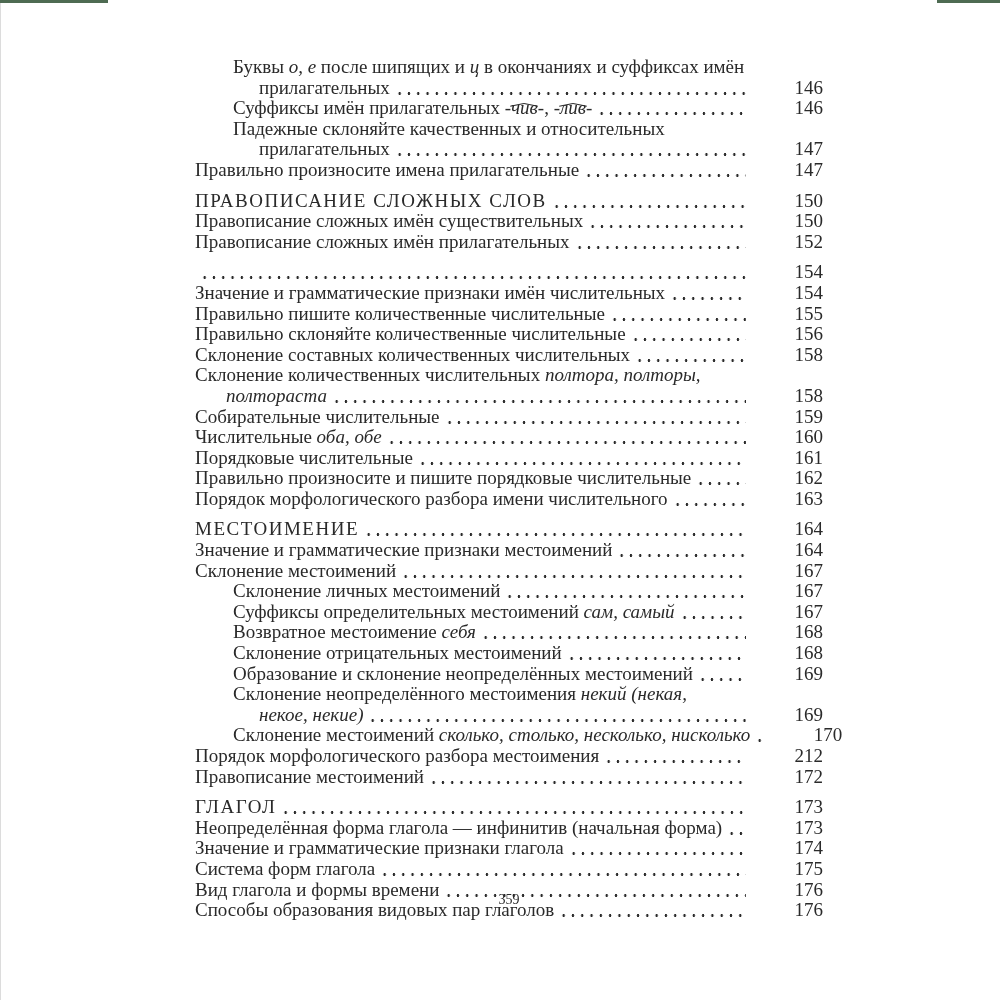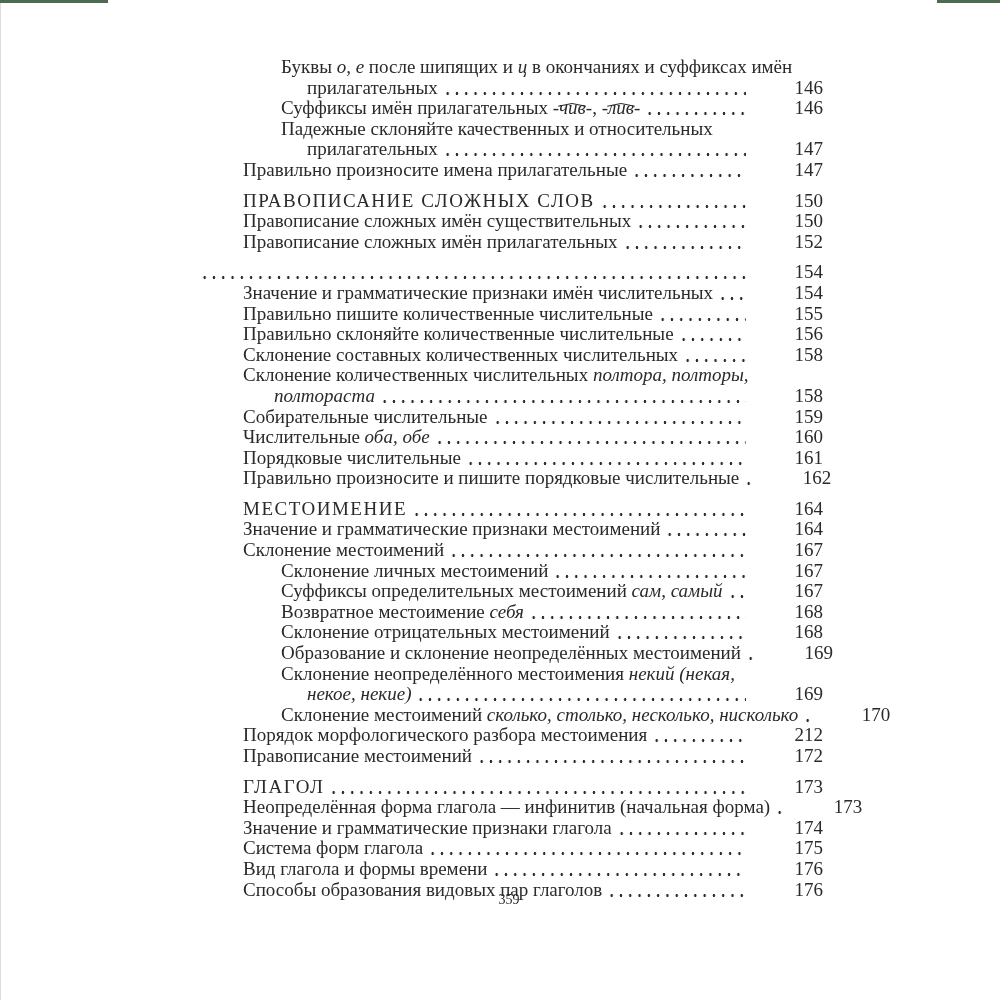--- a/index.html
+++ b/index.html
@@ -16,21 +16,21 @@
 
   .toc{position:absolute;left:195px;top:57px;width:628px;}
   .group + .group{margin-top:10px;}
   .row{
     display:flex;align-items:baseline;
     height:20.6px;line-height:20.6px;white-space:pre;
   }
   .row.lvl1 .txt-wrap{padding-left:38px;}
   .row.cont.lvl0 .txt-wrap{padding-left:31px;text-align:center;}
   .row.cont.lvl1 .txt-wrap{padding-left:64px;}
-  .txt-wrap{flex:0 1 auto;margin-left:48px;}
+  .txt-wrap{flex:0 1 auto;}
   .row.heading .txt-wrap{letter-spacing:1.5px;}
   .it{font-style:italic;}
   .hat{display:inline-block;position:relative;font-style:italic;}
   .hat::before,.hat::after{
     content:"";position:absolute;top:5px;height:1.35px;background:currentColor;
   }
   .hat::before{left:14%;right:50%;transform-origin:100% 50%;transform:rotate(-11deg);}
   .hat::after{left:50%;right:14%;transform-origin:0 50%;transform:rotate(11deg);}
   .leader{
     flex:1 1 auto;align-self:stretch;min-width:10px;
@@ -71,20 +71,21 @@
       <div class="row lvl0"><span class="txt-wrap"><span>Значение и грамматические признаки имён числительных</span></span><span class="leader"></span><span class="pg">154</span></div>
       <div class="row lvl0"><span class="txt-wrap"><span>Правильно пишите количественные числительные</span></span><span class="leader"></span><span class="pg">155</span></div>
       <div class="row lvl0"><span class="txt-wrap"><span>Правильно склоняйте количественные числительные</span></span><span class="leader"></span><span class="pg">156</span></div>
       <div class="row lvl0"><span class="txt-wrap"><span>Склонение составных количественных числительных</span></span><span class="leader"></span><span class="pg">158</span></div>
       <div class="row lvl0"><span class="txt-wrap"><span>Склонение количественных числительных </span><span class="it">полтора, полторы,</span></span></div>
       <div class="row lvl0 cont"><span class="txt-wrap"><span class="it">полтораста</span></span><span class="leader"></span><span class="pg">158</span></div>
       <div class="row lvl0"><span class="txt-wrap"><span>Собирательные числительные</span></span><span class="leader"></span><span class="pg">159</span></div>
       <div class="row lvl0"><span class="txt-wrap"><span>Числительные </span><span class="it">оба, обе</span></span><span class="leader"></span><span class="pg">160</span></div>
       <div class="row lvl0"><span class="txt-wrap"><span>Порядковые числительные</span></span><span class="leader"></span><span class="pg">161</span></div>
       <div class="row lvl0"><span class="txt-wrap"><span>Правильно произносите и пишите порядковые числительные</span></span><span class="leader"></span><span class="pg">162</span></div>
+      <div class="row lvl0"><span class="txt-wrap"><span>Порядок морфологического разбора имени числительного</span></span><span class="leader"></span><span class="pg">163</span></div>
     </div>
     <div class="group">
       <div class="row lvl0 heading"><span class="txt-wrap"><span>МЕСТОИМЕНИЕ</span></span><span class="leader"></span><span class="pg">164</span></div>
       <div class="row lvl0"><span class="txt-wrap"><span>Значение и грамматические признаки местоимений</span></span><span class="leader"></span><span class="pg">164</span></div>
       <div class="row lvl0"><span class="txt-wrap"><span>Склонение местоимений</span></span><span class="leader"></span><span class="pg">167</span></div>
       <div class="row lvl1"><span class="txt-wrap"><span>Склонение личных местоимений</span></span><span class="leader"></span><span class="pg">167</span></div>
       <div class="row lvl1"><span class="txt-wrap"><span>Суффиксы определительных местоимений </span><span class="it">сам, самый</span></span><span class="leader"></span><span class="pg">167</span></div>
       <div class="row lvl1"><span class="txt-wrap"><span>Возвратное местоимение </span><span class="it">себя</span></span><span class="leader"></span><span class="pg">168</span></div>
       <div class="row lvl1"><span class="txt-wrap"><span>Склонение отрицательных местоимений</span></span><span class="leader"></span><span class="pg">168</span></div>
       <div class="row lvl1"><span class="txt-wrap"><span>Образование и склонение неопределённых местоимений</span></span><span class="leader"></span><span class="pg">169</span></div>

